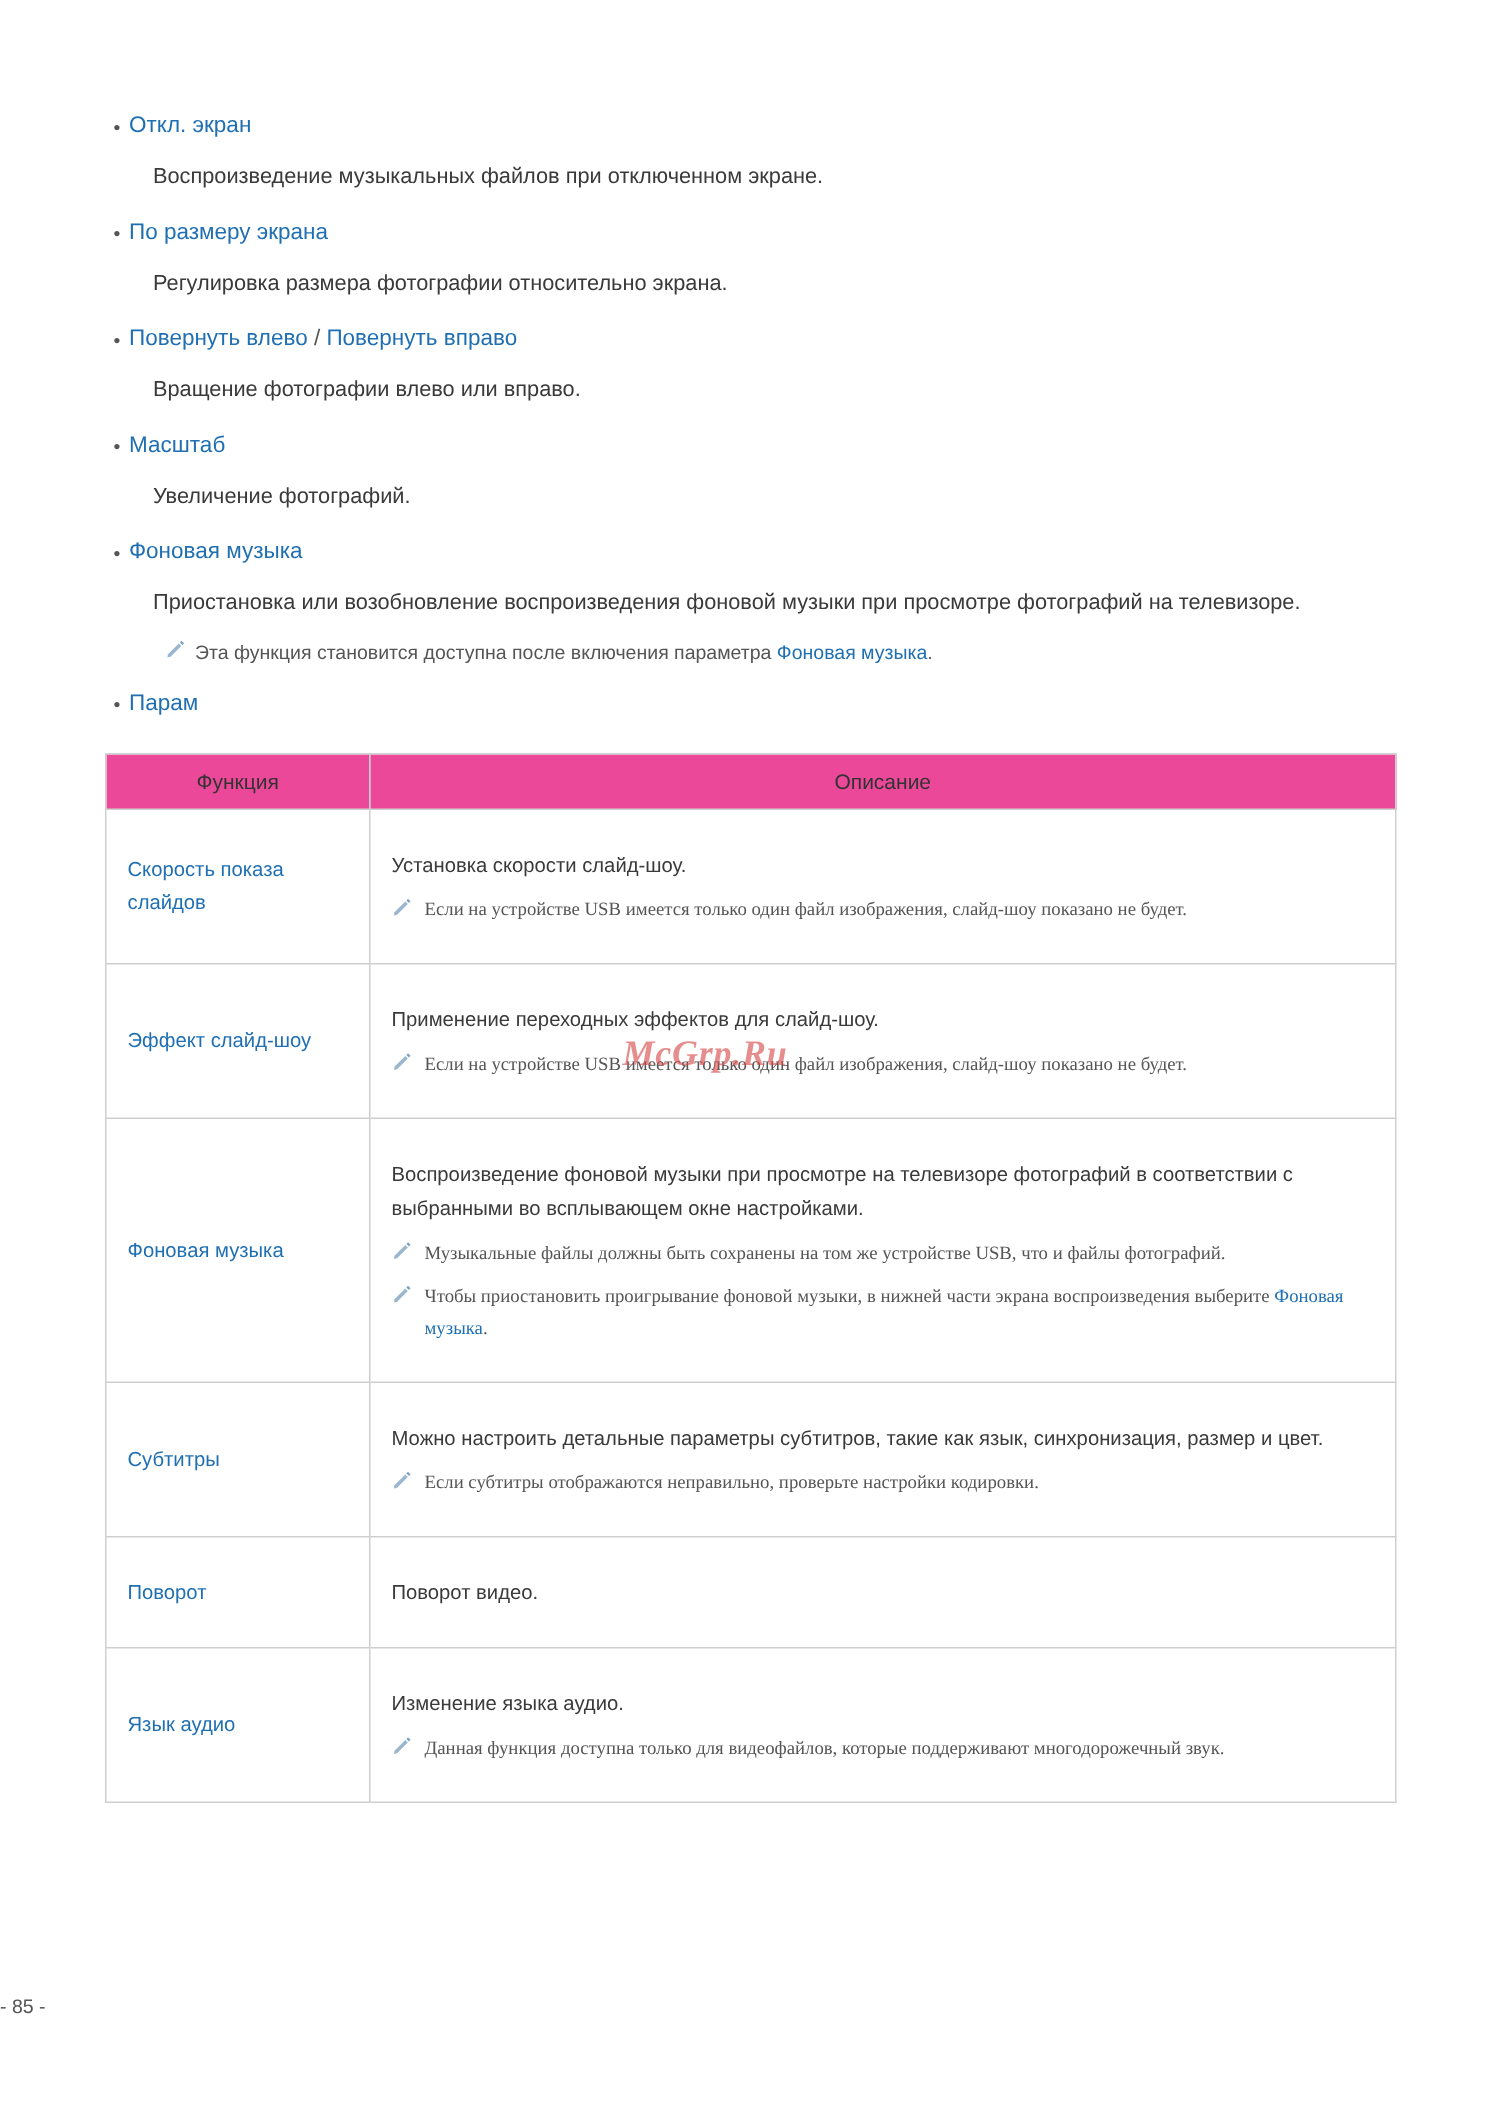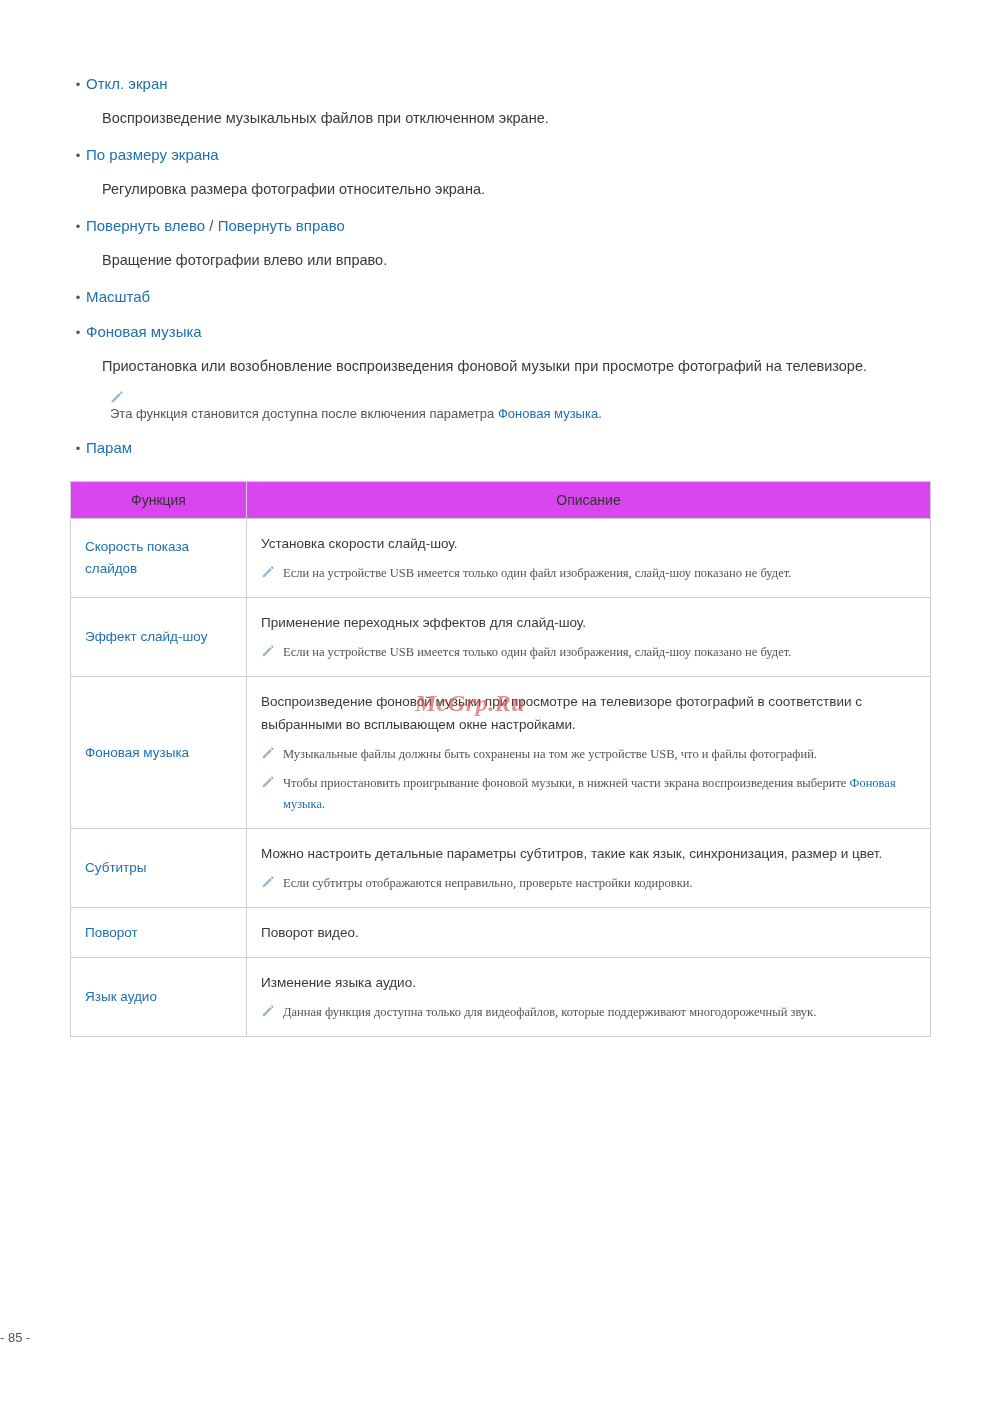--- a/index.html
+++ b/index.html
@@ -60,52 +60,51 @@
     max-width: 800px;
   }
   .note-row {
     display: flex;
     align-items: flex-start;
     margin-left: 40px;
     margin-top: 9px;
     font-size: 13px;
     line-height: 21px;
     color: #555555;
-    flex-direction: column;
   }
   .note-icon {
     width: 20px;
     min-width: 20px;
     padding-top: 1px;
   }
   .note-icon svg { display: block; }
   .note-text { flex: 1; }
   .link { color: #1f6fb2; }
 
   
   table.params {
     margin-top: 22px;
     border-collapse: collapse;
     width: 860px;
     table-layout: fixed;
     background: #fff;
   }
   table.params th {
-    background: #d946ef;
+    background: #ec4899;
     border: 1px solid #cfcfcf;
     font-size: 14px;
     font-weight: normal;
     color: #333333;
     padding: 10px 8px;
     text-align: center;
   }
   table.params td {
     border: 1px solid #cfcfcf;
     vertical-align: top;
-    padding: 13px 14px;
+    padding: 25px 14px;
     font-size: 13.5px;
     line-height: 23px;
     color: #3a3a3a;
   }
   table.params td.fn {
     color: #1f6fb2;
     vertical-align: middle;
     padding-left: 14px;
     line-height: 22px;
   }
@@ -175,20 +174,21 @@
         <div class="bullet-title"><span>Повернуть влево</span><span class="sep"> / </span><span>Повернуть вправо</span></div>
       </div>
       <div class="bullet-body">Вращение фотографии влево или вправо.</div>
     </div>
 
     <div class="bullet-block">
       <div class="bullet-row">
         <div class="bullet-dot">•</div>
         <div class="bullet-title">Масштаб</div>
       </div>
+      <div class="bullet-body">Увеличение фотографий.</div>
     </div>
 
     <div class="bullet-block">
       <div class="bullet-row">
         <div class="bullet-dot">•</div>
         <div class="bullet-title">Фоновая музыка</div>
       </div>
       <div class="bullet-body">Приостановка или возобновление воспроизведения фоновой музыки при просмотре фотографий на телевизоре.</div>
       <div class="note-row">
         <div class="note-icon">

